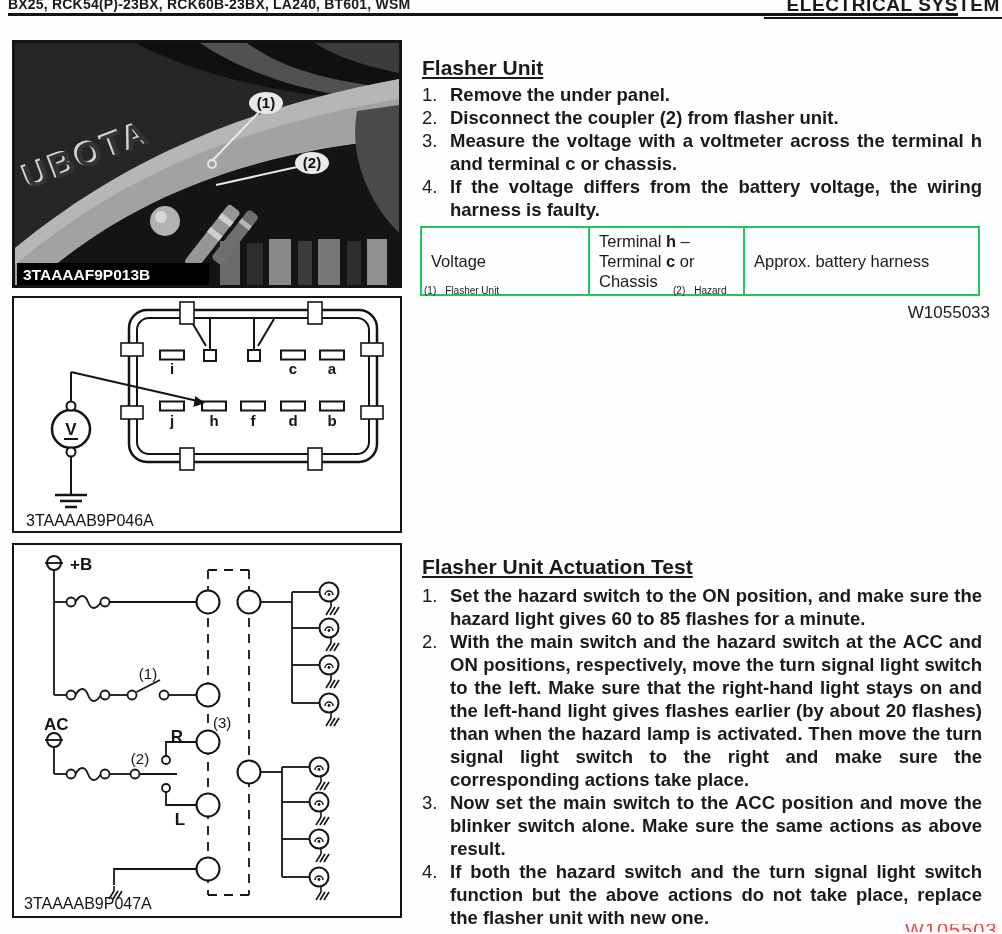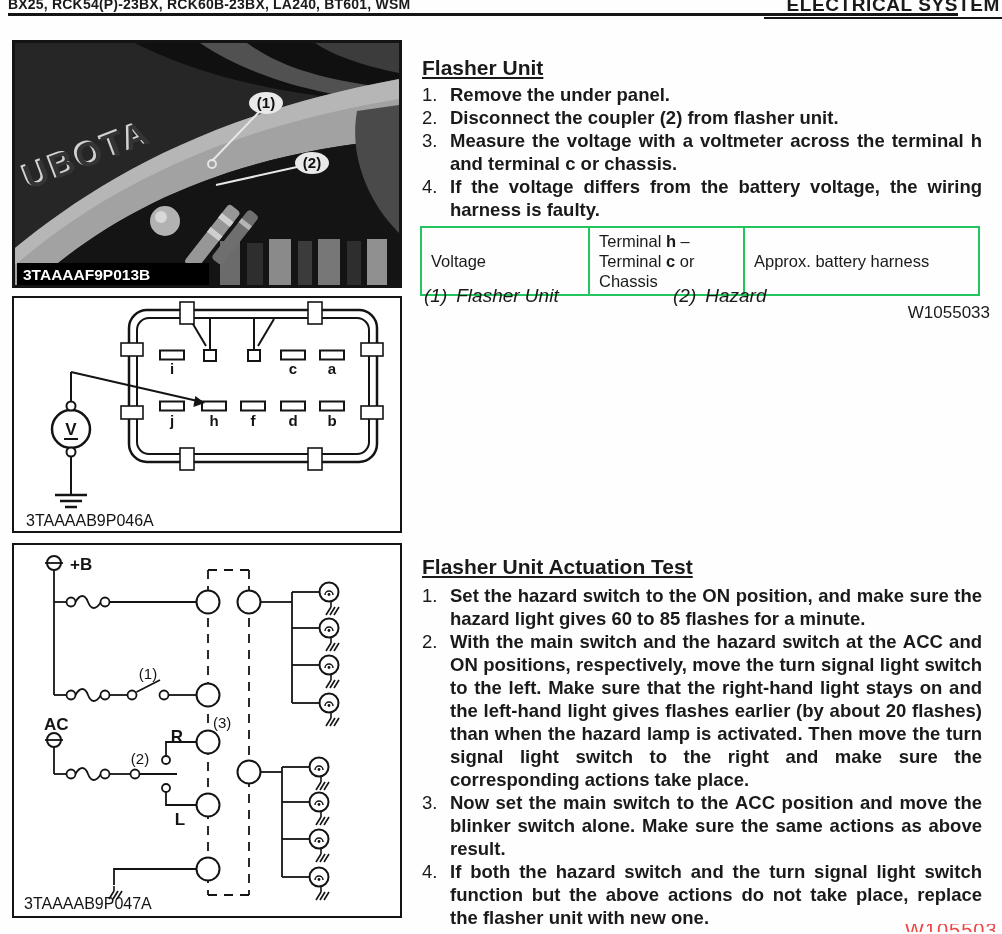--- a/index.html
+++ b/index.html
@@ -30,21 +30,21 @@
   .steps .step{display:flex;}
   .steps .num{flex:0 0 28px;font-size:18.5px;line-height:23px;}
   .steps .txt{flex:1;font-size:18.5px;line-height:23px;text-align:justify;font-weight:bold;}
   #sec1-steps{left:0;top:27px;width:560px;}
   #sec1-table{left:-2px;top:170px;}
   table{border-collapse:collapse;}
   td{border:2px solid #22c55e;font-size:16.5px;padding:3px 9px;vertical-align:middle;}
   td.c1{width:148px;}
   td.c2{width:135px;vertical-align:top;line-height:20px;}
   td.c3{width:215px;}
-  .legend{font-size:19px;font-style:italic;}
+  .legend{font-size:10px;}
   .leg-num{display:inline-block;margin-right:9px;}
   #sec1-legend{left:2px;top:229px;width:566px;height:20px;}
   #sec1-legend .li1{position:absolute;left:0;top:0;white-space:nowrap;}
   #sec1-legend .li2{position:absolute;left:249px;top:0;white-space:nowrap;}
   #sec1-code{right:0;top:247px;font-size:17px;text-align:right;}
   #sec2{left:0;top:499px;width:568px;}
   #sec2 .sec-title{margin-bottom:5px;}
   #sec2-steps{width:560px;}
   #sec2-legend{position:relative;margin-top:3px;margin-left:2px;height:44px;}
   #sec2-legend .lcol{position:absolute;left:0;top:0;}

